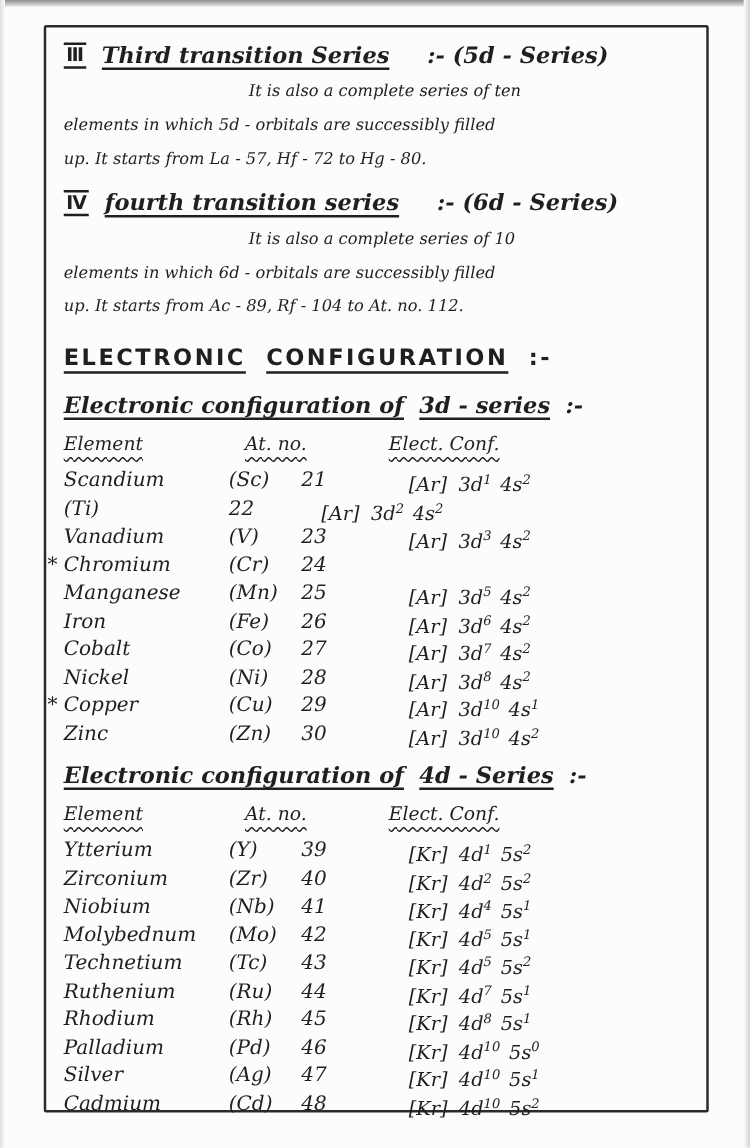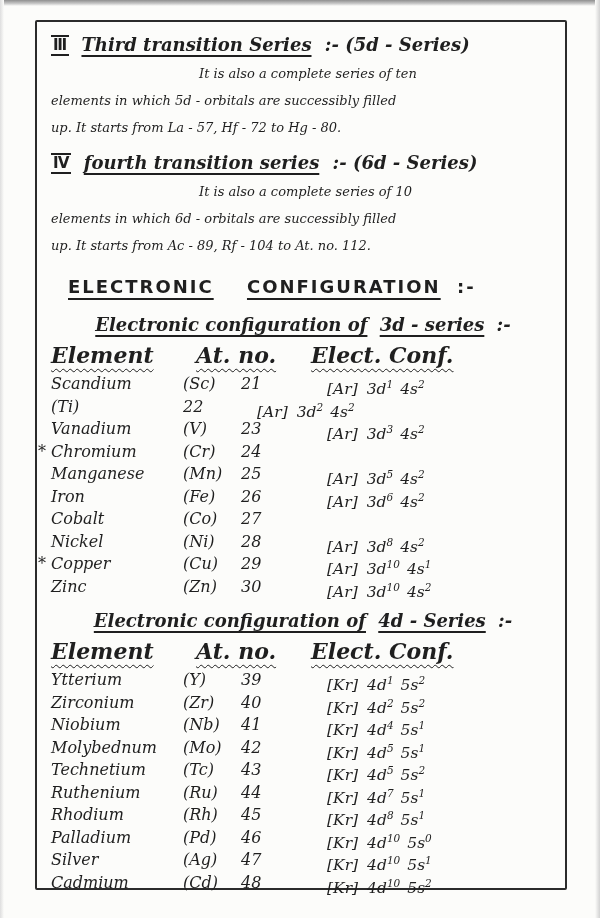--- a/index.html
+++ b/index.html
@@ -26,39 +26,39 @@
   
   .sec{margin-bottom:7px;}
   .sec-title-line{line-height:30px;font-size:18px;font-weight:bold;white-space:nowrap;}
   .numeral{
     display:inline-block;font-style:normal;font-weight:bold;
     font-family:"DejaVu Sans", sans-serif;font-size:15px;line-height:17px;
     border-top:2px solid #1f1f1f;border-bottom:2px solid #1f1f1f;
     padding:0 2px;margin-right:6px;vertical-align:1px;
   }
   .sec-title{text-decoration:underline;text-decoration-thickness:1.5px;text-underline-offset:4px;font-style:italic;}
-  .sec-suffix{margin-left:7px;}
+  .sec-suffix{margin-left:24px;}
   .line{line-height:27px;font-size:13px;white-space:nowrap;}
   .indent1{padding-left:148px;}
 
   
   .main-heading{
     margin-top:13px;font-style:normal;font-family:"DejaVu Sans", sans-serif;
     font-weight:bold;font-size:18px;letter-spacing:2px;line-height:30px;white-space:nowrap;
   }
-  .mh-word{text-decoration:underline;text-decoration-thickness:1.5px;text-underline-offset:5px;margin-right:8px;margin-left:17px;}
+  .mh-word{text-decoration:underline;text-decoration-thickness:1.5px;text-underline-offset:5px;margin-right:8px;}
 
   
   .sub-heading{
-    margin-top:8px;font-size:18px;font-weight:bold;line-height:30px;white-space:nowrap;text-align:center;
+    margin-top:8px;font-size:18px;font-weight:bold;line-height:30px;white-space:nowrap;
   }
   .sub-underline{text-decoration:underline;text-decoration-thickness:1.5px;text-underline-offset:4px;margin-right:6px;}
   .thead{
     display:grid;grid-template-columns:145px 115px 1fr;
-    font-size:22px;font-weight:bold;line-height:26px;margin-top:2px;
+    font-size:15px;font-weight:normal;line-height:26px;margin-top:2px;
   }
   .th{text-decoration:underline wavy 1px;text-underline-offset:5px;justify-self:start;}
   .tbody{margin-top:5px;}
   .trow{
     display:grid;grid-template-columns:132px 58px 70px 1fr;
     height:22.5px;line-height:22.5px;font-size:16px;white-space:nowrap;
   }
   .td.name{position:relative;}
   .star{position:absolute;left:-13px;font-style:normal;}
   .td.conf{font-size:15.5px;margin-left:16px;}
@@ -157,20 +157,21 @@
           <span class="td name"><span class="star"></span><span>Iron</span></span>
           <span class="td sym">(Fe)</span>
           <span class="td atno">26</span>
           <span class="td conf"><span class="core">[Ar]</span><span>3d</span><span class="sup">6</span><span class="orb2">4s</span><span class="sup">2</span></span>
         </div>
 
         <div class="trow">
           <span class="td name"><span class="star"></span><span>Cobalt</span></span>
           <span class="td sym">(Co)</span>
           <span class="td atno">27</span>
+          <span class="td conf"><span class="core">[Ar]</span><span>3d</span><span class="sup">7</span><span class="orb2">4s</span><span class="sup">2</span></span>
         </div>
 
         <div class="trow">
           <span class="td name"><span class="star"></span><span>Nickel</span></span>
           <span class="td sym">(Ni)</span>
           <span class="td atno">28</span>
           <span class="td conf"><span class="core">[Ar]</span><span>3d</span><span class="sup">8</span><span class="orb2">4s</span><span class="sup">2</span></span>
         </div>
 
         <div class="trow">

